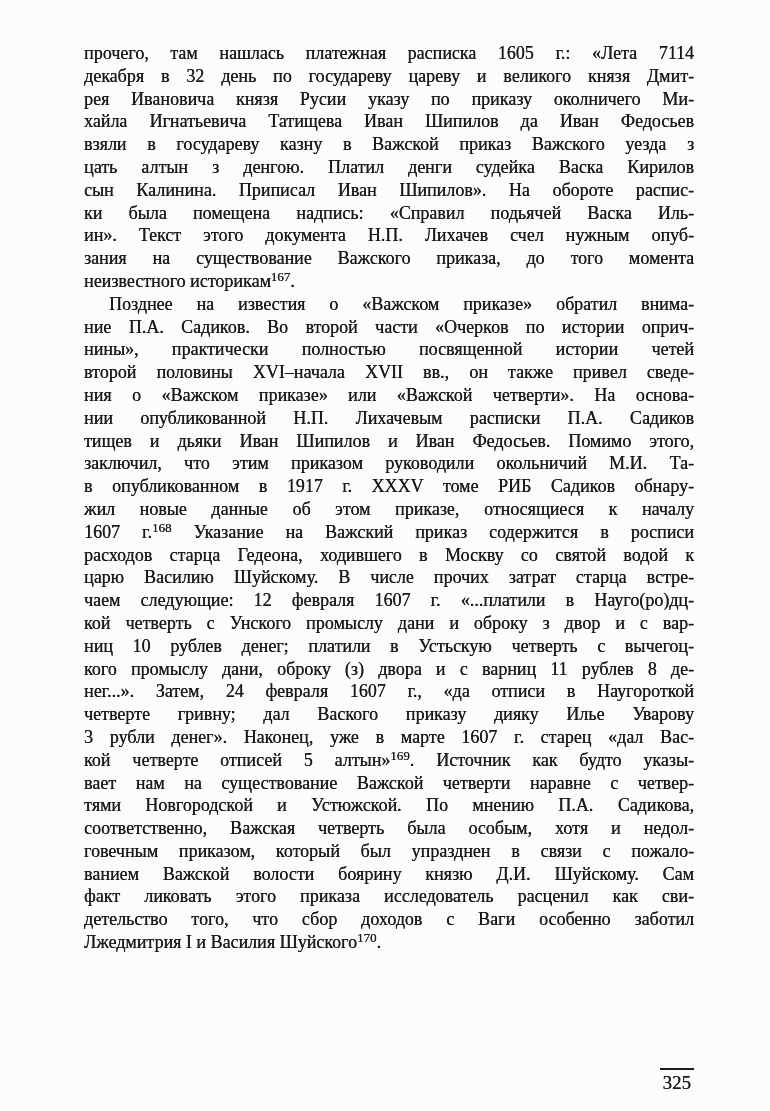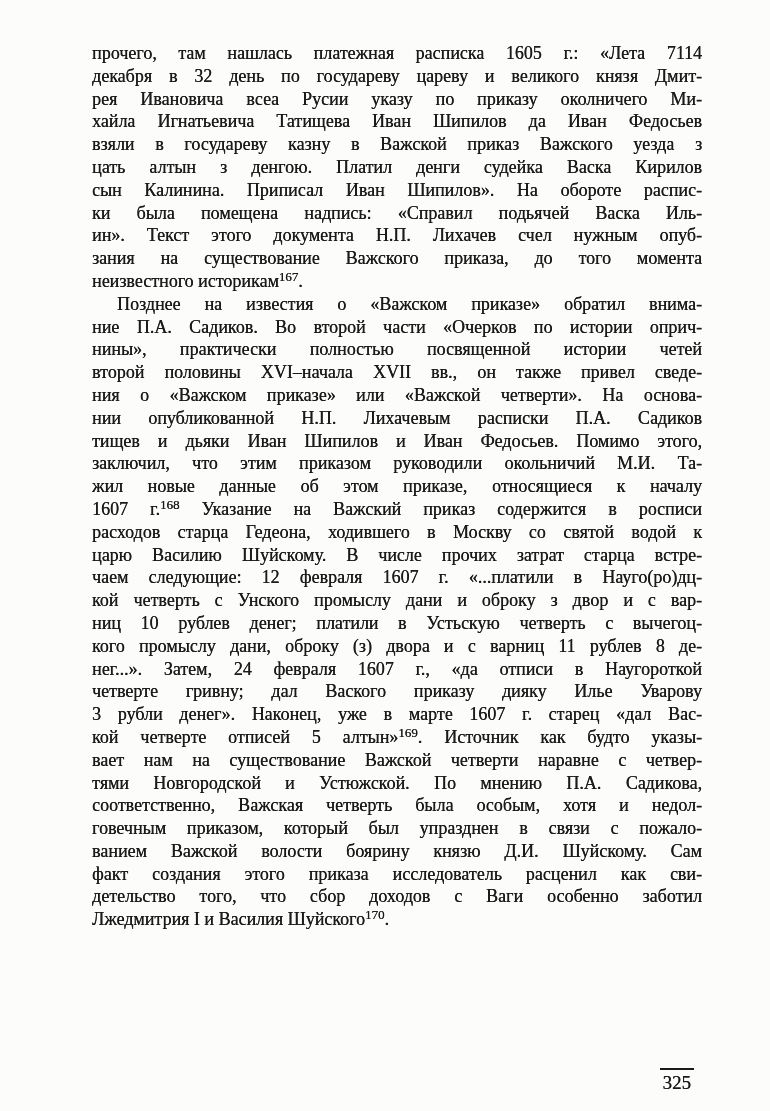--- a/index.html
+++ b/index.html
@@ -11,21 +11,21 @@
     position: relative;
     width: 770px;
     height: 1111px;
     background: #fcfcfa;
     font-family: "Liberation Serif", "DejaVu Serif", serif;
     color: #1b1b1b;
     overflow: hidden;
   }
   .text-block {
     position: absolute;
-    left: 92px;
+    left: 84px;
     top: 42px;
     width: 610px;
     font-size: 18px;
     line-height: 22.8px;
     text-shadow: 0.25px 0 0 currentColor;
   }
   .paragraph { margin: 0; }
   .line {
     text-align: justify;
     text-align-last: justify;
@@ -61,57 +61,58 @@
   }
 </style>
 </head>
 <body>
 
 <div class="book-page">
   <div class="text-block">
       <div class="paragraph">
         <div class="line">прочего, там нашлась платежная расписка 1605 г.: «Лета 7114</div>
         <div class="line">декабря в 32 день по государеву цареву и великого князя Дмит-</div>
-        <div class="line">рея Ивановича всеа Русии указу по приказу околничего Ми-</div>
+        <div class="line">рея Ивановича князя Русии указу по приказу околничего Ми-</div>
         <div class="line">хайла Игнатьевича Татищева Иван Шипилов да Иван Федосьев</div>
         <div class="line">взяли в государеву казну в Важской приказ Важского уезда з</div>
         <div class="line">цать алтын з денгою. Платил денги судейка Васка Кирилов</div>
         <div class="line">сын Калинина. Приписал Иван Шипилов». На обороте распис-</div>
         <div class="line">ки была помещена надпись: «Справил подьячей Васка Иль-</div>
         <div class="line">ин». Текст этого документа Н.П. Лихачев счел нужным опуб-</div>
         <div class="line">зания на существование Важского приказа, до того момента</div>
         <div class="line last">неизвестного  историкам<sup class="fnref">167</sup>.</div>
       </div>
       <div class="paragraph">
         <div class="line indent">Позднее на известия о «Важском приказе» обратил внима-</div>
         <div class="line">ние П.А. Садиков. Во второй части «Очерков по истории оприч-</div>
         <div class="line">нины», практически полностью посвященной истории четей</div>
         <div class="line">второй половины XVI–начала XVII вв., он также привел сведе-</div>
         <div class="line">ния о «Важском приказе» или «Важской четверти». На основа-</div>
         <div class="line">нии опубликованной Н.П. Лихачевым расписки П.А. Садиков</div>
         <div class="line">тищев и дьяки Иван Шипилов и Иван Федосьев. Помимо этого,</div>
         <div class="line">заключил, что этим приказом руководили окольничий М.И. Та-</div>
+        <div class="line">в опубликованном в 1917 г. XXXV томе РИБ Садиков обнару-</div>
         <div class="line">жил новые данные об этом приказе, относящиеся к началу</div>
         <div class="line">1607 г.<sup class="fnref">168</sup> Указание на Важский приказ содержится в росписи</div>
         <div class="line">расходов старца Гедеона, ходившего в Москву со святой водой к</div>
         <div class="line">царю Василию Шуйскому. В числе прочих затрат старца встре-</div>
         <div class="line">чаем следующие: 12 февраля 1607 г. «...платили в Науго(ро)дц-</div>
         <div class="line">кой четверть с Унского промыслу дани и оброку з двор и с вар-</div>
         <div class="line">ниц 10 рублев денег; платили в Устьскую четверть с вычегоц-</div>
         <div class="line">кого промыслу дани, оброку (з) двора и с варниц 11 рублев 8 де-</div>
         <div class="line">нег...». Затем, 24 февраля 1607 г., «да отписи в Наугороткой</div>
         <div class="line">четверте гривну; дал Ваского приказу дияку Илье Уварову</div>
         <div class="line">3 рубли денег». Наконец, уже в марте 1607 г. старец «дал Вас-</div>
         <div class="line">кой четверте отписей 5 алтын»<sup class="fnref">169</sup>. Источник как будто указы-</div>
         <div class="line">вает нам на существование Важской четверти наравне с четвер-</div>
         <div class="line">тями Новгородской и Устюжской. По мнению П.А. Садикова,</div>
         <div class="line">соответственно, Важская четверть была особым, хотя и недол-</div>
         <div class="line">говечным приказом, который был упразднен в связи с пожало-</div>
         <div class="line">ванием Важской волости боярину князю Д.И. Шуйскому. Сам</div>
-        <div class="line">факт создания этого приказа исследователь расценил как сви-</div>
+        <div class="line">факт ликовать этого приказа исследователь расценил как сви-</div>
         <div class="line">детельство того, что сбор доходов с Ваги особенно заботил</div>
         <div class="line last">Лжедмитрия I и Василия Шуйского<sup class="fnref">170</sup>.</div>
       </div>
     </div>
   <div class="page-number">
     <span class="pn-inner">325</span>
   </div>
 </div>
 
 </body></html>

